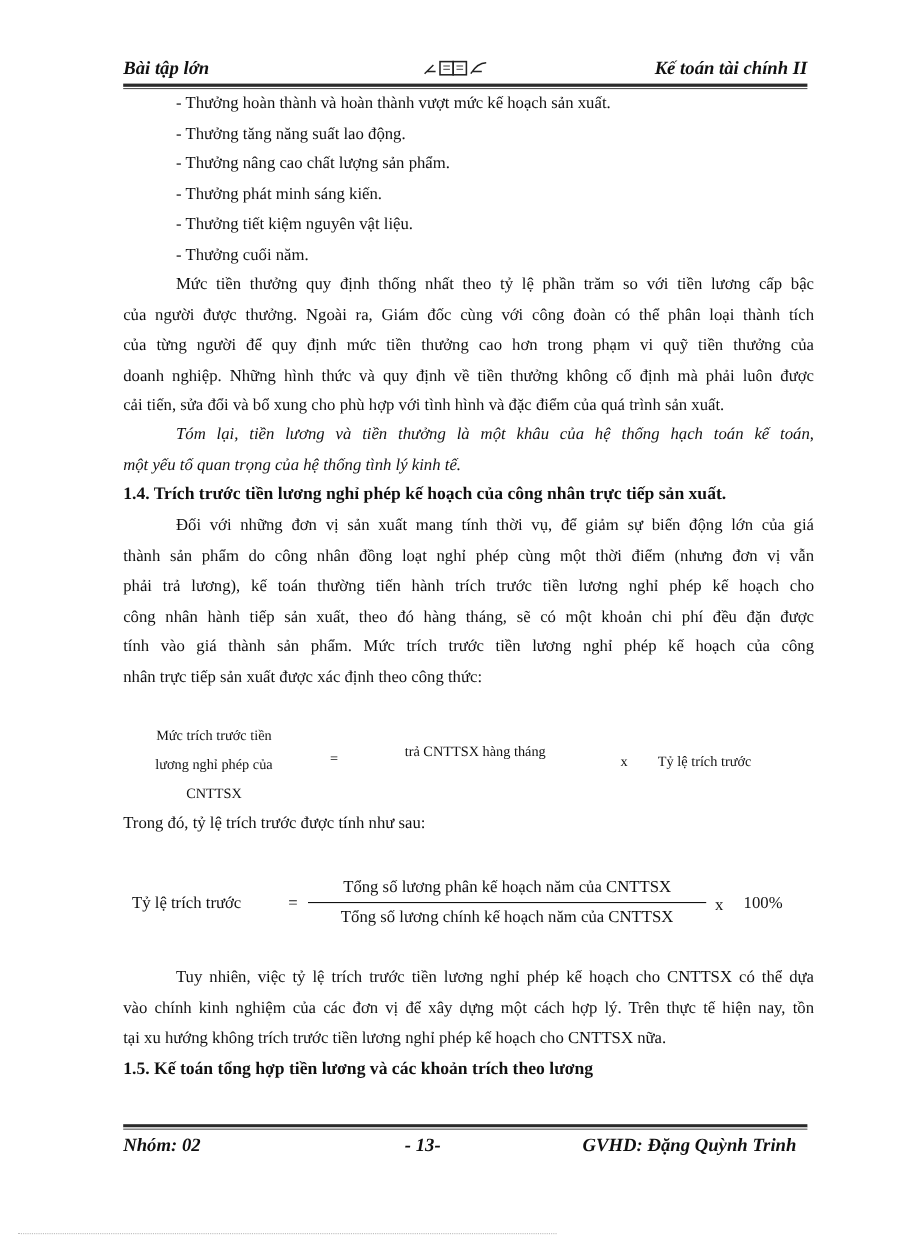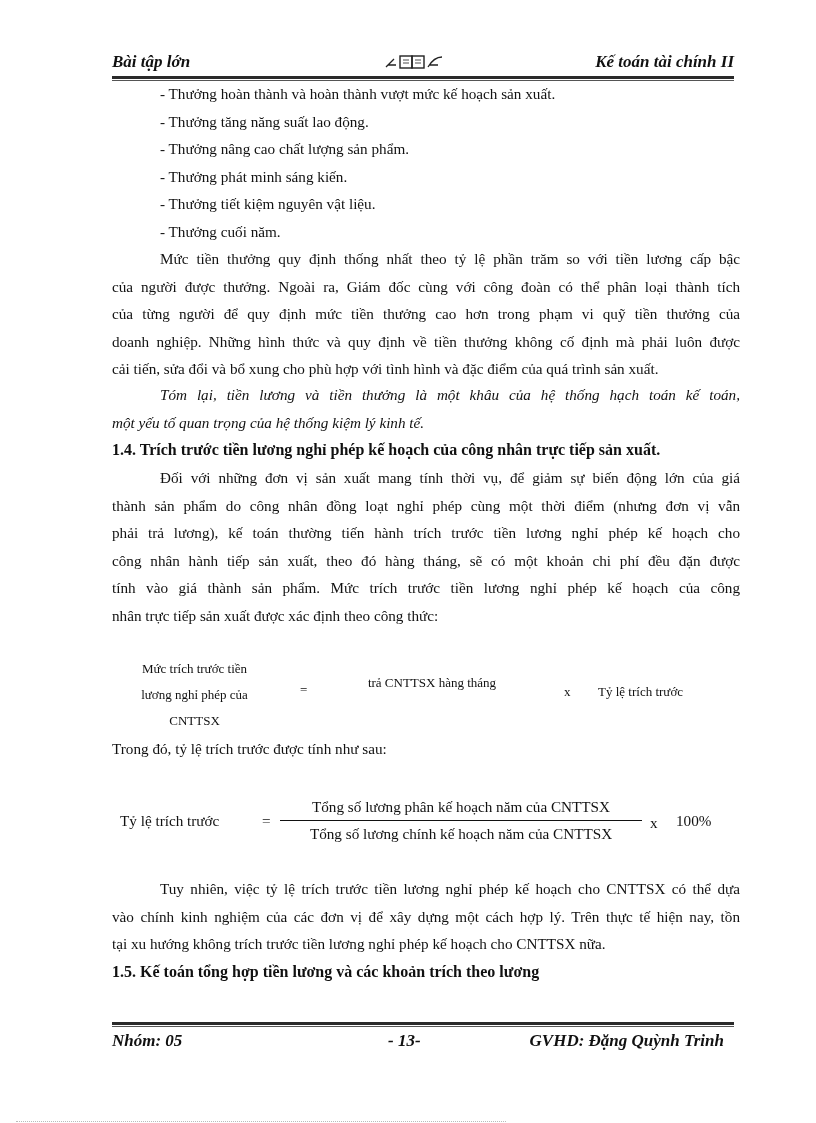--- a/index.html
+++ b/index.html
@@ -177,21 +177,21 @@
     }
 
     .footer {
       position: absolute;
       left: 112px;
       top: 1031px;
       width: 622px;
       height: 22px;
     }
     .footer .left { left: 0; }
-    .footer .center { left: 276px; }
+    .footer .center { left: 256px; }
     .footer .right { right: 10px; }
 
     .dotted-border {
       position: absolute;
       left: 16px;
       top: 1121px;
       width: 492px;
       border-top: 1px dotted #bbbbbb;
       width: 490px;
     }
@@ -232,21 +232,21 @@
   <div class="body-text" style="top:245px;">
     <div class="line justify indent1">Mức tiền thưởng quy định thống nhất theo tỷ lệ phần trăm so với tiền lương cấp bậc</div>
     <div class="line justify">của người được thưởng. Ngoài ra, Giám đốc cùng với công đoàn có thể phân loại thành tích</div>
     <div class="line justify">của từng người để quy định mức tiền thưởng cao hơn trong phạm vi quỹ tiền thưởng của</div>
     <div class="line justify">doanh nghiệp. Những hình thức và quy định về tiền thưởng không cố định mà phải luôn được</div>
     <div class="line">cải tiến, sửa đổi và bổ xung cho phù hợp với tình hình và đặc điểm của quá trình sản xuất.</div>
   </div>
 
   <div class="body-text" style="top:381px;font-style:italic;">
     <div class="line justify indent1">Tóm  lại,  tiền lương  và  tiền thưởng  là  một khâu  của hệ thống hạch toán kế toán,</div>
-    <div class="line">một yếu tố quan trọng của hệ thống kiệm  lý kinh  tế.</div>
+    <div class="line">một yếu tố quan trọng của hệ thống tình  lý kinh  tế.</div>
   </div>
 
   <div class="body-text" style="top:436px;">
     <div class="line heading">1.4. Trích trước tiền lương nghỉ phép kế hoạch của công nhân trực tiếp sản xuất.</div>
   </div>
 
   <div class="body-text" style="top:464px;">
     <div class="line justify indent1">Đối với những đơn vị sản xuất mang tính thời vụ, để giảm sự biến động lớn của giá</div>
     <div class="line justify">thành sản phẩm do công nhân đồng loạt nghỉ phép cùng một thời điểm (nhưng đơn vị vẫn</div>
     <div class="line justify">phải trả lương), kế toán thường tiến hành trích trước tiền lương nghỉ phép kế hoạch cho</div>
@@ -292,20 +292,20 @@
   <div class="body-text" style="top:958px;">
     <div class="line heading">1.5. Kế toán tổng hợp tiền lương và các khoản trích theo lương</div>
   </div>
 
   <div class="rule footer-rule">
     <div class="thick"></div>
       <div class="gap"></div>
       <div class="thin"></div>
   </div>
   <div class="footer">
-    <span class="left">Nhóm:  05</span>
+    <span class="left">Nhóm:  02</span>
     <span class="center">- 13-</span>
     <span class="right">GVHD:  Đặng Quỳnh  Trinh</span>
   </div>
 
   <div class="dotted-border" style="left:16px; width:490px; top:1121px;"></div>
   <div class="dotted-border" style="left:506px; width:0px; top:1121px;"></div>
 </div>
 
 </body></html>

